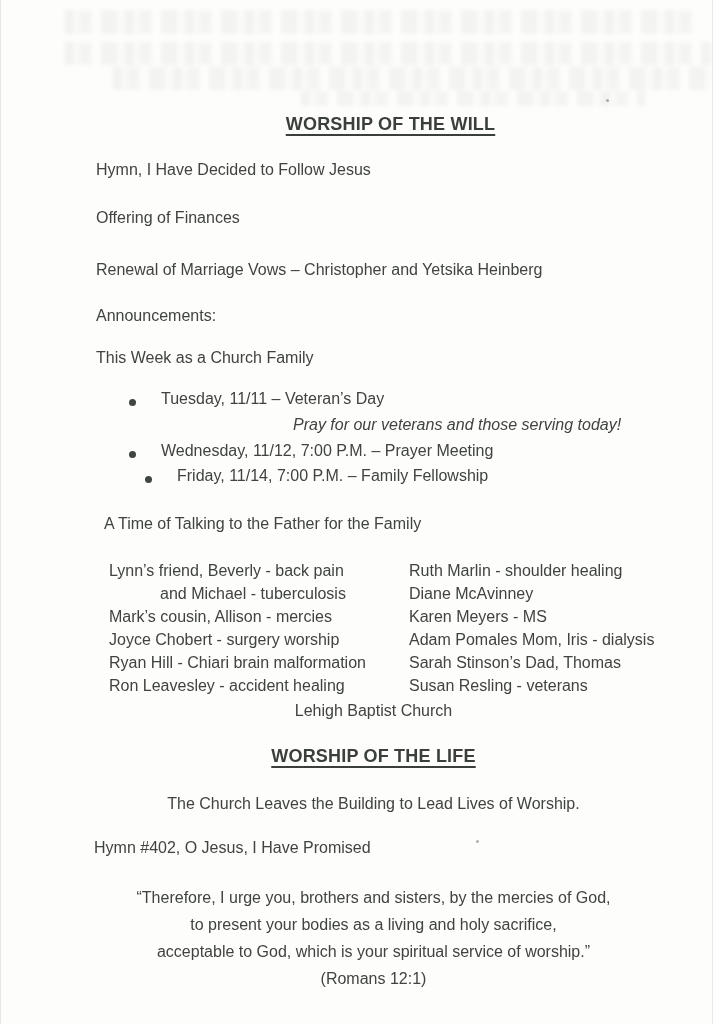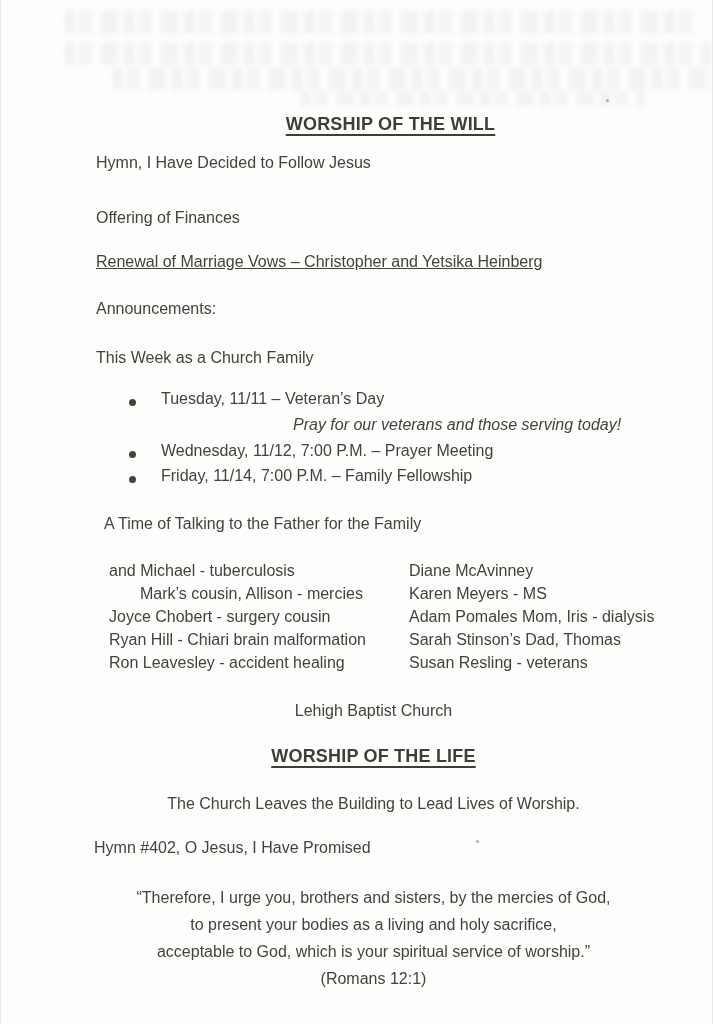--- a/index.html
+++ b/index.html
@@ -25,21 +25,21 @@
   .center{left:16px;width:713px;text-align:center;}
   .title-center{left:33px;width:713px;text-align:center;}
   .bullet-row{display:flex;align-items:center;}
   .bullet-dot{
     width:7px;height:7px;border-radius:50%;
     background:#41453f;margin:7px 25px 0 0;flex:0 0 auto;
   }
   .event-note{font-style:italic;}
   .prayer-col{font-size:16px;line-height:23px;}
   .prayer-row{white-space:nowrap;}
-  .prayer-col-left .prayer-row:nth-child(2){padding-left:31px;}
+  .prayer-col-left .prayer-row:nth-child(2){padding-left:31px;text-align:center;}
   .quote{font-size:16px;line-height:27px;white-space:nowrap;}
   
   .bleed-line{
     position:absolute;
     background:repeating-linear-gradient(90deg,
       rgba(125,128,122,.16) 0 9px,
       rgba(125,128,122,.03) 9px 14px,
       rgba(125,128,122,.12) 14px 27px,
       rgba(125,128,122,0)  27px 36px,
       rgba(125,128,122,.14) 36px 52px,
@@ -58,58 +58,60 @@
     <div class="bleed-line" style="top:10px;left:64px;width:632px;height:24px;"></div>
     <div class="bleed-line" style="top:42px;left:64px;width:646px;height:23px;"></div>
     <div class="bleed-line" style="top:67px;left:112px;width:598px;height:23px;"></div>
     <div class="bleed-line" style="top:91px;left:300px;width:344px;height:15px;"></div>
     <div class="speck" style="top:99px;left:605px;"></div>
     <div class="speck" style="top:840px;left:475px;"></div>
   </div>
 
   <div class="abs heading title-center" style="top:114px;">WORSHIP OF THE WILL</div>
 
-  <div class="abs body-text" style="top:153px;left:95px;">Hymn, I Have Decided to Follow Jesus</div>
+  <div class="abs body-text" style="top:160px;left:95px;">Hymn, I Have Decided to Follow Jesus</div>
 
   <div class="abs body-text" style="top:208px;left:95px;">Offering of Finances</div>
 
-  <div class="abs body-text" style="top:252px;left:95px;text-decoration:underline;">Renewal of Marriage Vows – Christopher and Yetsika Heinberg</div>
+  <div class="abs body-text" style="top:260px;left:95px;">Renewal of Marriage Vows – Christopher and Yetsika Heinberg</div>
 
-  <div class="abs body-text" style="top:299px;left:95px;">Announcements:</div>
+  <div class="abs body-text" style="top:306px;left:95px;">Announcements:</div>
 
   <div class="abs body-text" style="top:348px;left:95px;">This Week as a Church Family</div>
 
   <div class="abs body-text bullet-row" style="top:389px;left:128px;">
     <span class="bullet-dot"></span>
     <span>Tuesday, 11/11 – Veteran’s Day</span>
   </div>
 
   <div class="abs body-text event-note" style="top:415px;left:292px;">Pray for our veterans and those serving today!</div>
 
   <div class="abs body-text bullet-row" style="top:441px;left:128px;">
     <span class="bullet-dot"></span>
     <span>Wednesday, 11/12, 7:00 P.M. – Prayer Meeting</span>
   </div>
 
-  <div class="abs body-text bullet-row" style="top:466px;left:128px;">
+  <div class="abs body-text bullet-row" style="top:466px;left:144px;">
     <span class="bullet-dot"></span>
     <span>Friday, 11/14, 7:00 P.M. – Family Fellowship</span>
   </div>
 
   <div class="abs body-text" style="top:514px;left:95px;margin-left:8px;">A Time of Talking to the Father for the Family</div>
 
   <div class="abs prayer-col prayer-col-left" style="top:559px;left:108px;">
+    <div class="prayer-row">Lynn’s friend, Beverly - back pain</div>
     <div class="prayer-row">and Michael - tuberculosis</div>
     <div class="prayer-row">Mark’s cousin, Allison - mercies</div>
-    <div class="prayer-row">Joyce Chobert - surgery cousin</div>
+    <div class="prayer-row">Joyce Chobert - surgery worship</div>
     <div class="prayer-row">Ryan Hill - Chiari brain malformation</div>
     <div class="prayer-row">Ron Leavesley - accident healing</div>
   </div>
 
   <div class="abs prayer-col" style="top:559px;left:408px;">
+    <div class="prayer-row">Ruth Marlin - shoulder healing</div>
     <div class="prayer-row">Diane McAvinney</div>
     <div class="prayer-row">Karen Meyers - MS</div>
     <div class="prayer-row">Adam Pomales Mom, Iris - dialysis</div>
     <div class="prayer-row">Sarah Stinson’s Dad, Thomas</div>
     <div class="prayer-row">Susan Resling - veterans</div>
   </div>
 
   <div class="abs body-text center" style="top:701px;">Lehigh Baptist Church</div>
 
   <div class="abs heading center" style="top:746px;">WORSHIP OF THE LIFE</div>

